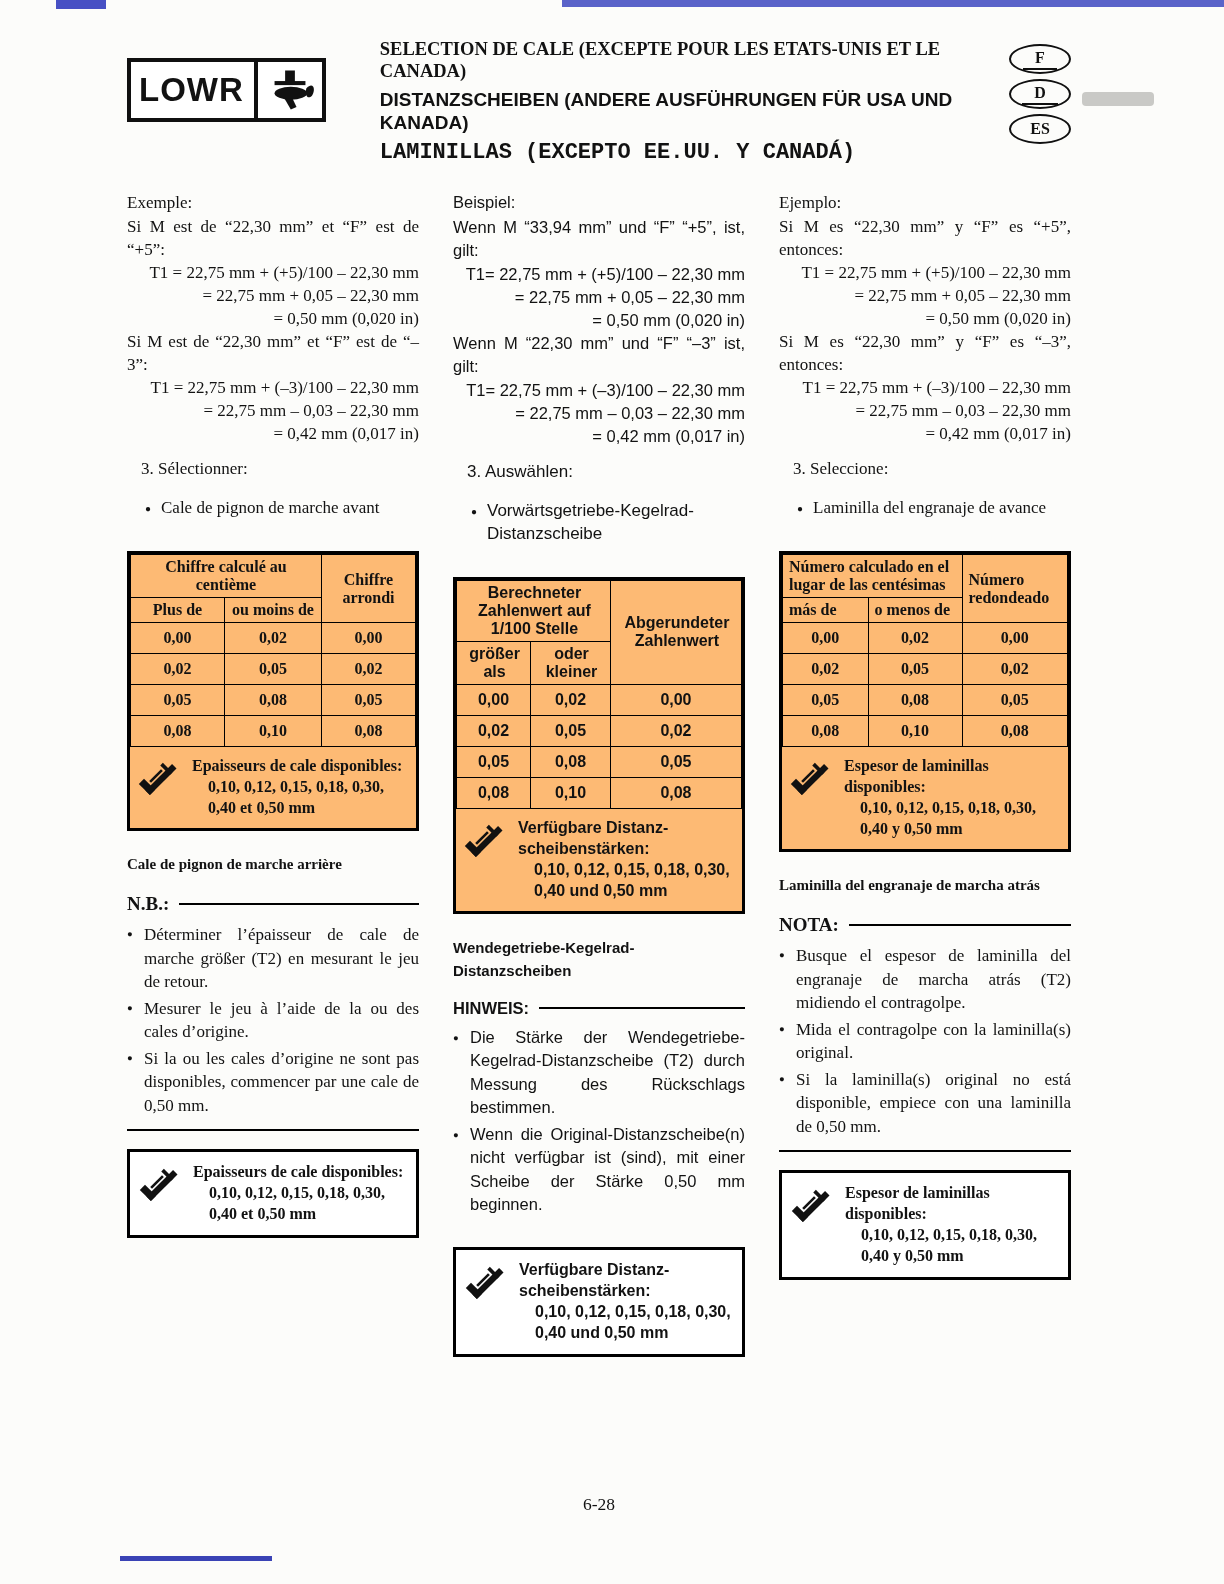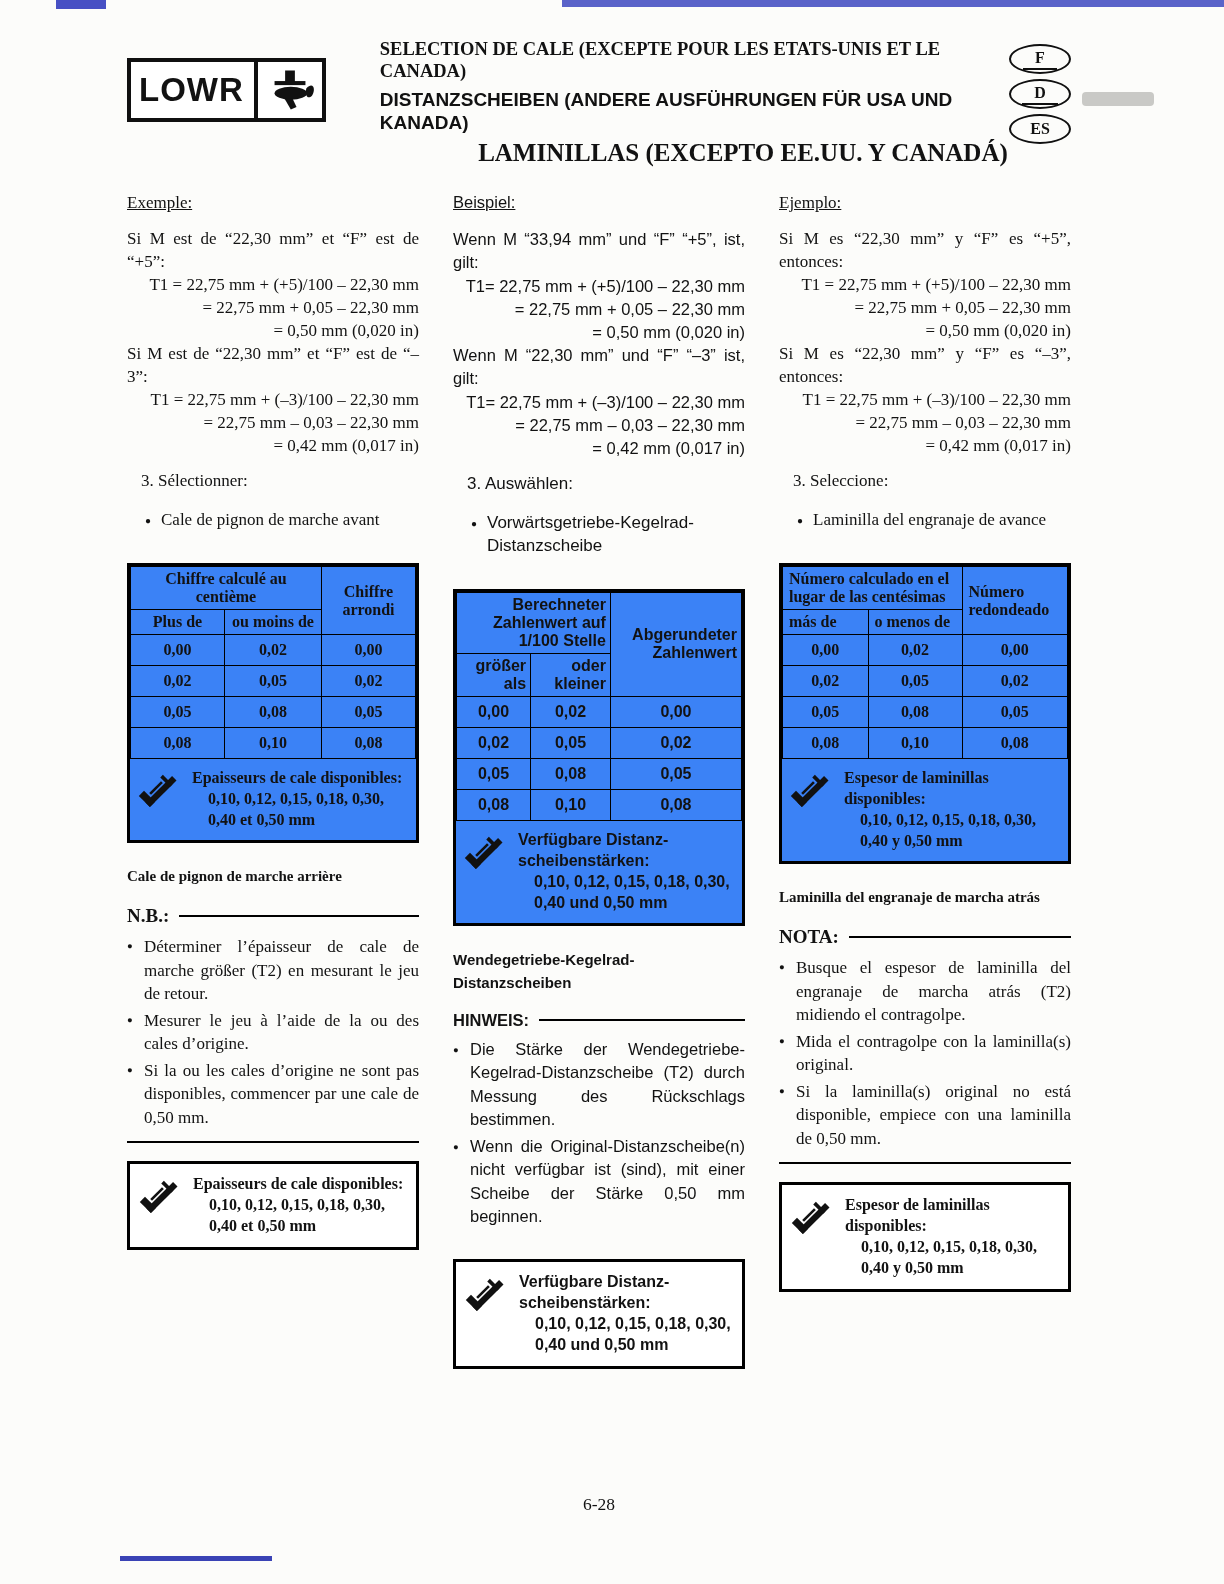--- a/index.html
+++ b/index.html
@@ -26,57 +26,57 @@
   .unit-text {
     font-family:"Liberation Sans", sans-serif; font-weight:bold;
     font-size:33px; letter-spacing:1px; display:flex; align-items:center;
     padding:0 10px 0 8px; border-right:4px solid #101010;
   }
   .unit-icon { width:64px; display:flex; align-items:center; justify-content:center; }
   .titles { margin-left:54px; width:628px; }
   .title { font-weight:bold; margin:0 0 6px; }
   .title.t-fr { font-size:18.5px; line-height:22px; font-family:"Liberation Serif", serif; }
   .title.t-de { font-size:19px;   line-height:23px; font-family:"Liberation Sans", sans-serif; }
-  .title.t-es { font-size:25px;   line-height:25px; font-family:Liberation Serif, serif;text-align:right; }
+  .title.t-es { font-size:22px;   line-height:25px; font-family:Liberation Mono, monospace; }
   .badges { margin-left:auto; display:flex; flex-direction:column; gap:5px; margin-top:6px; }
   .badge {
     width:58px; height:26px; border:2px solid #101010; border-radius:50%;
     display:flex; align-items:center; justify-content:center;
     font-weight:bold; font-size:16px; font-family:"Liberation Serif", serif;
   }
   .badge:nth-child(1) span, .badge:nth-child(2) span { border-bottom:2px solid #101010; padding:0 12px 1px; }
 
   
   .cols { display:flex; margin-top:20px; }
   .col { width:292px; }
   .col + .col { margin-left:34px; }
   .col.de { font-family:"Liberation Sans", sans-serif; }
 
   .p { font-size:17px; line-height:23px; margin:0; text-align:justify; }
   .col.de .p, .col.de li { font-size:16.5px; line-height:23.5px; }
-  .example { margin-bottom:13px;text-decoration:underline; }
+  .example { margin-bottom:1px; }
   .formula div { font-size:17px; line-height:23px;text-align:right; }
   .col.de .formula div { font-size:16.5px; }
   .formula .cont { padding-left:27px; }
   .step { margin-top:14px; padding-left:14px; font-size:17px; }
   .step-bullet { position:relative; padding-left:34px; margin-top:3px; font-size:17px; line-height:23px; }
   .step-bullet::before { content:"●"; position:absolute; left:18px; top:1px; font-size:10px; }
 
   
-  .tblbox { border:3px solid #000; margin-top:32px; background:#3b82f6; }
+  .tblbox { border:3px solid #000; margin-top:32px; background:#fdba74; }
   table.shim-table { width:100%; border-collapse:collapse; }
   .shim-table th, .shim-table td {
     border:1.5px solid #000; font-weight:bold; font-size:16px;
     padding:3px 4px; text-align:center; vertical-align:middle;
   }
   .shim-table td { height:24px; }
   .col.fr .c1{width:33%} .col.fr .c2{width:34%} .col.fr .c3{width:33%}
   .col.de .c1{width:26%} .col.de .c2{width:28%} .col.de .c3{width:46%}
   .col.es .c1{width:30%} .col.es .c2{width:33%} .col.es .c3{width:37%}
-  .col.de .shim-table th { text-align:right; padding-left:6px; }
+  .col.de .shim-table th { text-align:center; padding-left:6px; }
   .col.es .shim-table th { text-align:left; padding-left:6px; }
 
   .tbl-note { display:flex; gap:6px; padding:8px 6px 10px; align-items:flex-start; }
   .note-icon { flex:0 0 50px; width:50px; height:46px; }
   .note-txt { font-weight:bold; font-size:16px; line-height:21px; }
   .note-vals { padding-left:16px; }
 
   .h3 { font-size:15px; font-weight:bold; margin:22px 0 0; line-height:23px; }
   .nbline { display:flex; align-items:center; margin:17px 0 8px; font-weight:bold; font-size:19px; }
   .col.de .nbline { font-size:16.5px; }

